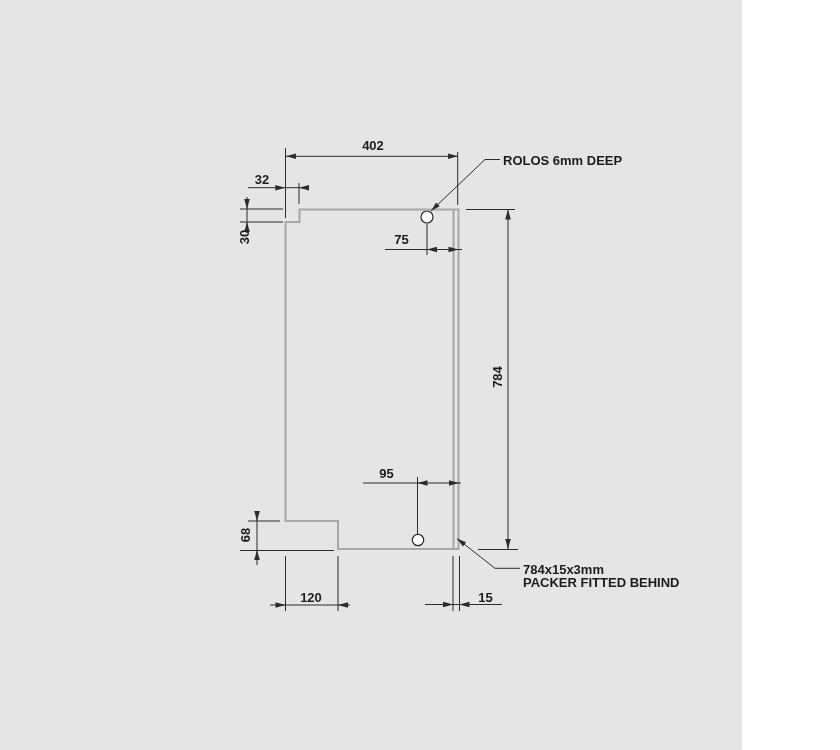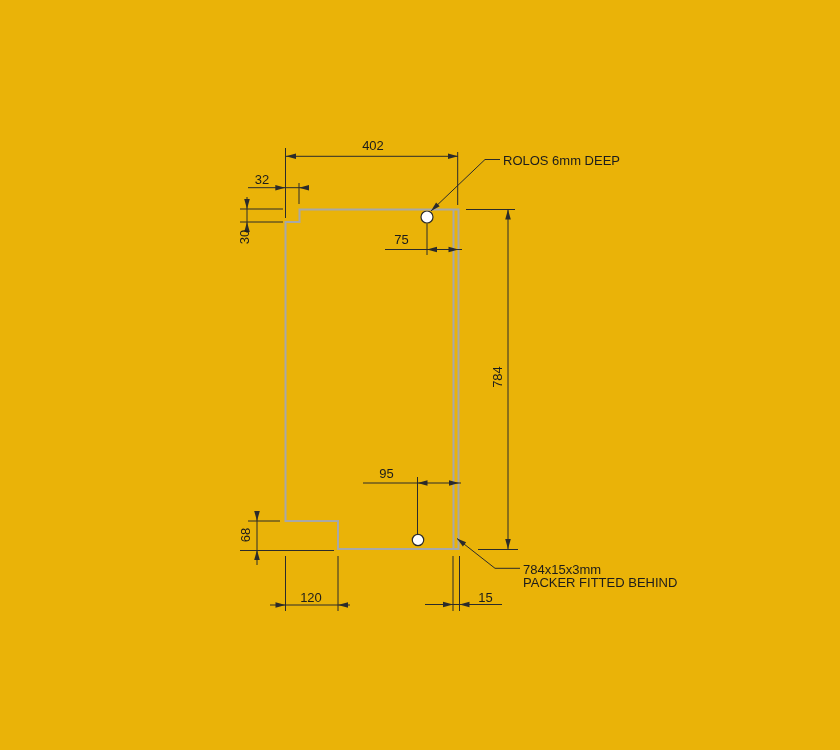--- a/index.html
+++ b/index.html
@@ -2,24 +2,25 @@
 <html><head>
 <meta charset="utf-8">
 <style>
   html, body {
     margin: 0;
     padding: 0;
     background: #ffffff;
   }
   .canvas {
     position: relative;
-    width: 840px;
+    width: 742px;
     height: 750px;
-    background: #eab308;
+    background: #e5e5e5;
     overflow: hidden;
+    font-weight: bold;
   }
   svg { display: block; }
   svg text {
     font-family: "Liberation Sans", sans-serif;
     font-size: 13px;
     fill: #1c1c1c;
   }
   .outline path, .outline line {
     stroke: #a8a8a8;
     stroke-width: 2;

